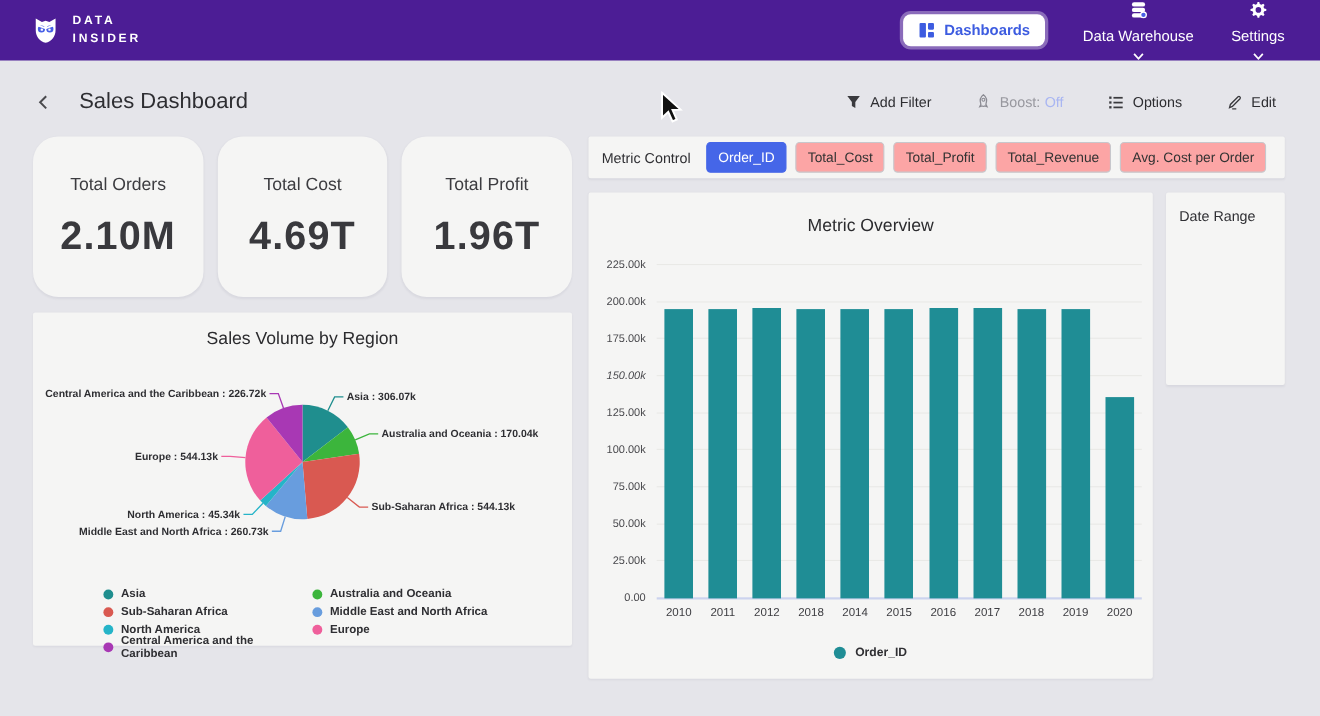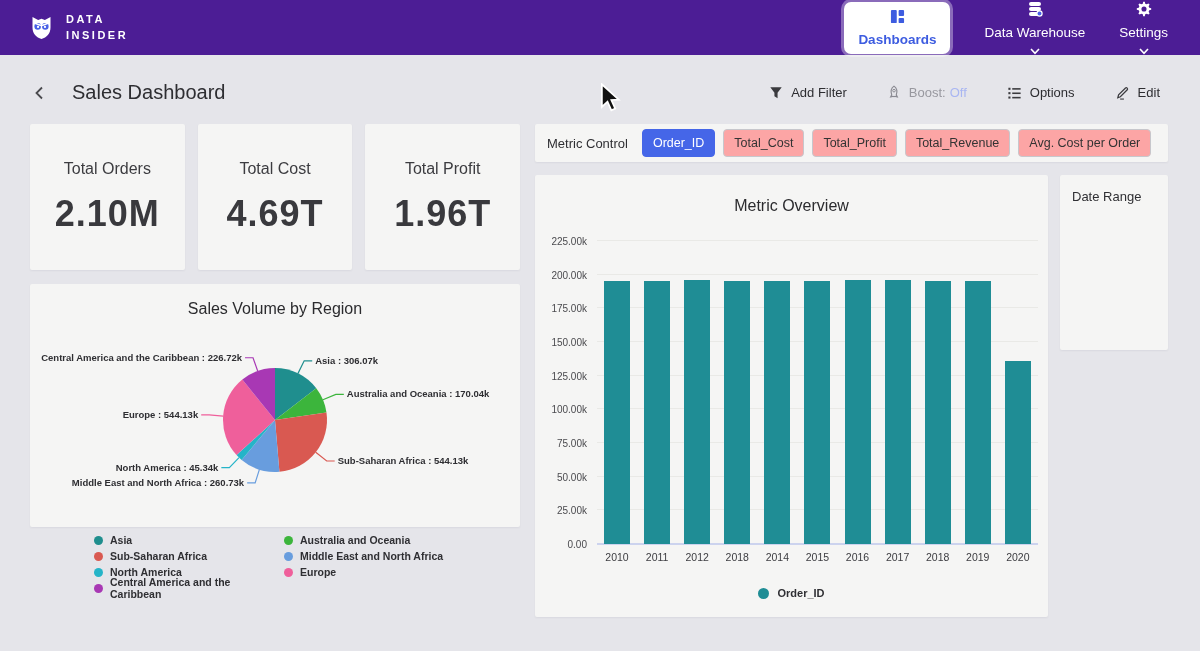--- a/index.html
+++ b/index.html
@@ -11,45 +11,45 @@
   
   .topnav { height:55px; background:#4c1d95; display:flex; align-items:center;
             justify-content:space-between; padding:0 32px 0 28px; }
   .brand { display:flex; align-items:center; gap:11px; }
   .brand-text { display:flex; flex-direction:column; color:#fff; font-size:11px;
                 font-weight:bold; letter-spacing:2.5px; line-height:1.45; }
   .topnav-right { display:flex; align-items:center; gap:34px; }
   .pill-btn { background:#fff; color:#3d5ce0; border:none; border-radius:7px;
               padding:7px 14px; font-size:13.5px; font-weight:bold; display:flex;
               gap:8px; align-items:center; cursor:pointer;
-              box-shadow:0 0 0 3px rgba(255,255,255,.35);flex-direction:column; }
+              box-shadow:0 0 0 3px rgba(255,255,255,.35); }
   .nav-item { display:flex; align-items:center; gap:8px; color:#fff;
               font-size:13.5px; font-weight:500; cursor:pointer;flex-direction:column; }
   
   .toolbar { display:flex; align-items:center; padding:26px 34px 0 30px; }
   .back-btn { background:none; border:none; padding:2px; cursor:pointer; display:flex; }
   .page-title { font-size:20px; font-weight:500; color:#2e2e32; margin:0 0 0 22px; }
   .toolbar-actions { margin-left:auto; display:flex; align-items:center; gap:28px; }
   .tb-action { display:flex; align-items:center; gap:8px; font-size:13px;
                font-weight:500; color:#2d2d31; cursor:pointer; background:none; border:none; }
   .tb-action.disabled { color:#98989f; cursor:default; }
   .boost-off { color:#a9b6f2; }
   
   main { display:flex; gap:15px; padding:20px 32px 0 30px; }
   .card { background:#f5f5f4; border-radius:2px; box-shadow:0 1px 2px rgba(60,60,90,.07); }
   .left-col { width:490px; flex:none; display:flex; flex-direction:column; gap:14px; }
   .right-col { flex:1; display:flex; flex-direction:column; gap:13px; }
   
   .kpi-row { display:flex; gap:13px; height:146px; }
   .kpi { flex:1; display:flex; flex-direction:column; align-items:center;
-         justify-content:center; gap:15px; }
+         justify-content:center; gap:15px;border-radius:23px; }
   .kpi-label { font-size:16px; font-weight:500; color:#3c3c40; }
   .kpi-value { font-size:36px; font-weight:bold; color:#39393d; letter-spacing:1px; }
   
-  .pie-card { height:243px; padding-top:16px; }
+  .pie-card { height:303px; padding-top:16px; }
   .chart-title { text-align:center; font-size:16px; font-weight:500; color:#2b2b2e; margin:0; }
   #pie-svg { display:block; width:490px; height:212px; overflow:visible; }
   .pie-legend { display:grid; grid-template-columns:190px 190px; margin-left:64px; margin-top:2px; }
   .legend-item { display:flex; align-items:center; gap:7px; height:16px;
                  font-size:10.5px; font-weight:bold; color:#2f2f33; cursor:pointer; }
   .legend-dot { width:9px; height:9px; border-radius:50%; flex:none; }
   
   .metric-bar { height:38px; display:flex; align-items:center; gap:8px; padding:0 12px; }
   .metric-bar-label { font-size:13px; color:#2f2f33; margin-right:6px; }
   .ctl-btn { font-size:12.5px; padding:6px 10px; border:1px solid #c7c7cc; border-radius:4px;
@@ -270,21 +270,21 @@
             <div class="ytick" style="bottom: 11.1111%;">25.00k</div>
             <div class="gridline" style="bottom: 22.2222%;"></div>
             <div class="ytick" style="bottom: 22.2222%;">50.00k</div>
             <div class="gridline" style="bottom: 33.3333%;"></div>
             <div class="ytick" style="bottom: 33.3333%; margin-top: 48px;">75.00k</div>
             <div class="gridline" style="bottom: 44.4444%;"></div>
             <div class="ytick" style="bottom: 44.4444%;">100.00k</div>
             <div class="gridline" style="bottom: 55.5556%;"></div>
             <div class="ytick" style="bottom: 55.5556%;">125.00k</div>
             <div class="gridline" style="bottom: 66.6667%;"></div>
-            <div class="ytick" style="bottom: 66.6667%;">150.00k</div>
+            <div class="ytick" style="bottom: 66.6667%; font-style: italic;">150.00k</div>
             <div class="gridline" style="bottom: 77.7778%;"></div>
             <div class="ytick" style="bottom: 77.7778%;">175.00k</div>
             <div class="gridline" style="bottom: 88.8889%;"></div>
             <div class="ytick" style="bottom: 88.8889%;">200.00k</div>
             <div class="gridline" style="bottom: 100%;"></div>
             <div class="ytick" style="bottom: 100%;">225.00k</div>
             <div class="bars">
               <div class="bar" style="height: 86.9333%; background: rgb(31, 141, 149);"></div>
               <div class="bar" style="height: 86.8889%; background: rgb(31, 141, 149);"></div>
               <div class="bar" style="height: 87.2444%; background: rgb(31, 141, 149);"></div>

